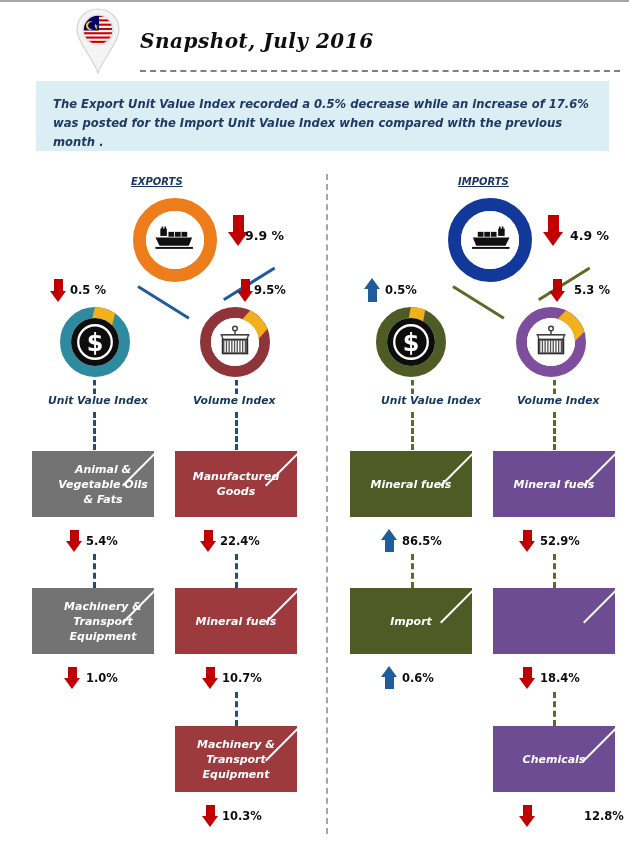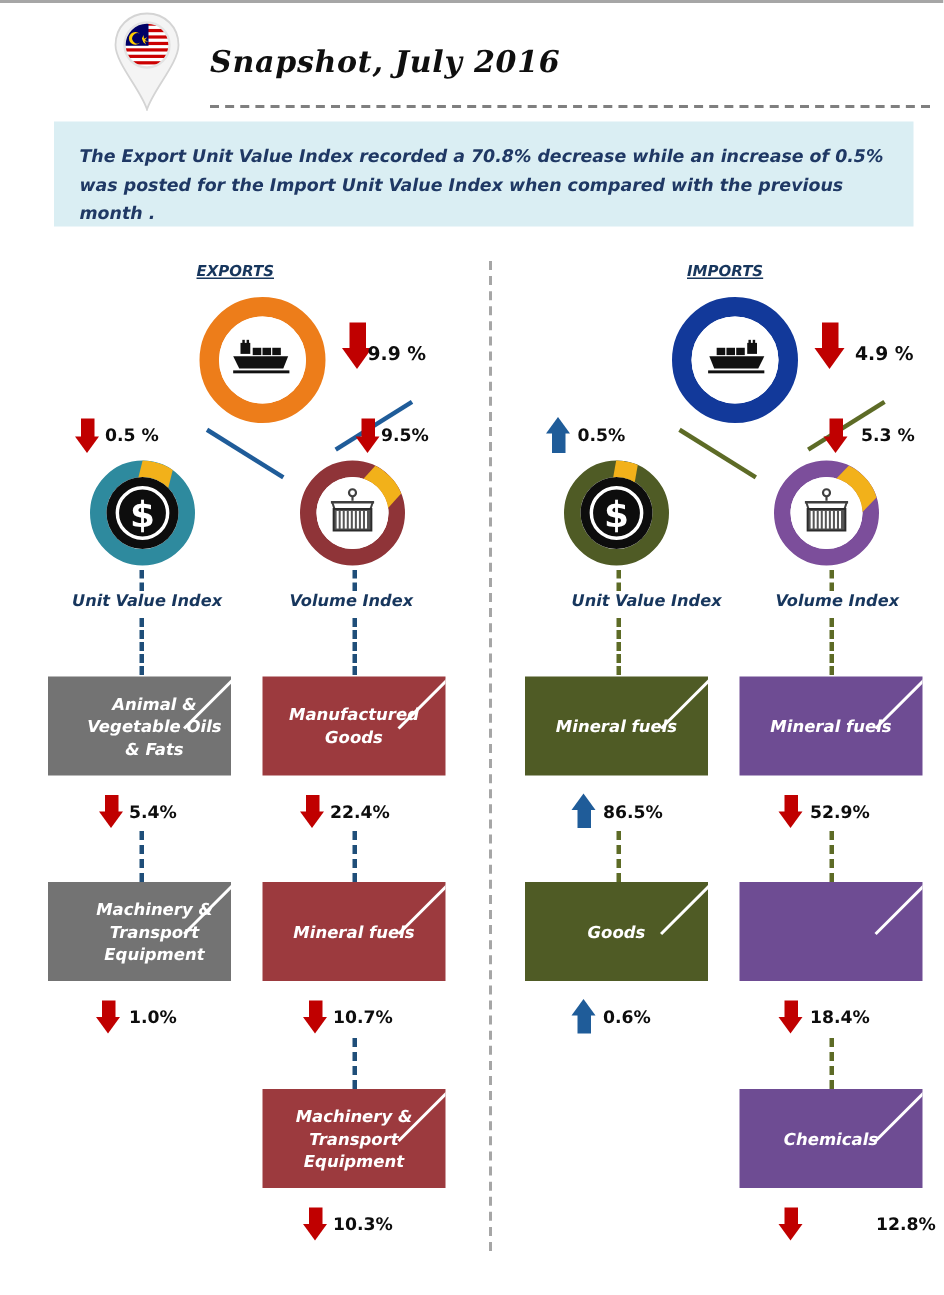--- a/index.html
+++ b/index.html
@@ -261,21 +261,21 @@
         <path d="M20.6 17.6 l1.1 -2.2 l0.25 2.45 l2.2 -1.1 l-1.55 1.9 l2.2 1.1 l-2.45 -0.25 l1.1 2.2 l-1.9 -1.55 Z" fill="#ffcc00"></path>
       </g>
       <circle cx="24" cy="22" r="15" fill="none" stroke="#e3e3e3" stroke-width="1.6"></circle>
     </svg>
   </div>
 
   <div class="title">Snapshot, July 2016</div>
   <div class="title-rule"></div>
 
   <div class="callout">
-    <p>The Export Unit Value Index recorded a 70.8% decrease while an increase of 0.5% was posted for the Import Unit Value Index when compared with the previous month .</p>
+    <p>The Export Unit Value Index recorded a 0.5% decrease while an increase of 17.6% was posted for the Import Unit Value Index when compared with the previous month .</p>
   </div>
 
   <div class="mid-divider"></div>
 
   <div class="section-title exports">EXPORTS</div>
 
   <div class="vline" style="left:138px; top:283px; width:60px; transform:rotate(32deg);"></div>
   <div class="vline" style="left:245px; top:283px; width:60px; transform:rotate(-32deg) translateX(-25px);"></div>
 
   <div class="donut donut-top d-ex-ship">
@@ -497,21 +497,21 @@
     <span>Mineral fuels</span>
     <div class="fold"></div>
   </div>
   <div class="arrow up" style="left:381px; top:527px;">
     <div style="position:absolute;left:0;top:0;width:0;height:0;border-left:8.5px solid transparent;border-right:8.5px solid transparent;border-bottom:11px solid #1F5C99;"></div>
     <div class="arrow-body" style="left:4px; top:10px; width:9px; height:13px; background:#1F5C99;"></div>
   </div>
   <div class="pct" style="left:402px; top:532px;">86.5%</div>
 
   <div class="card olive" style="left:350px; top:586px; width:122px; height:66px;">
-    <span>Goods</span>
+    <span>Import</span>
     <div class="fold"></div>
   </div>
   <div class="arrow up" style="left:381px; top:664px;">
     <div style="position:absolute;left:0;top:0;width:0;height:0;border-left:8.5px solid transparent;border-right:8.5px solid transparent;border-bottom:11px solid #1F5C99;"></div>
     <div class="arrow-body" style="left:4px; top:10px; width:9px; height:13px; background:#1F5C99;"></div>
   </div>
   <div class="pct" style="left:402px; top:669px;">0.6%</div>
 
   <div class="card purple" style="left:493px; top:449px; width:122px; height:66px;">
     <span>Mineral fuels</span>

